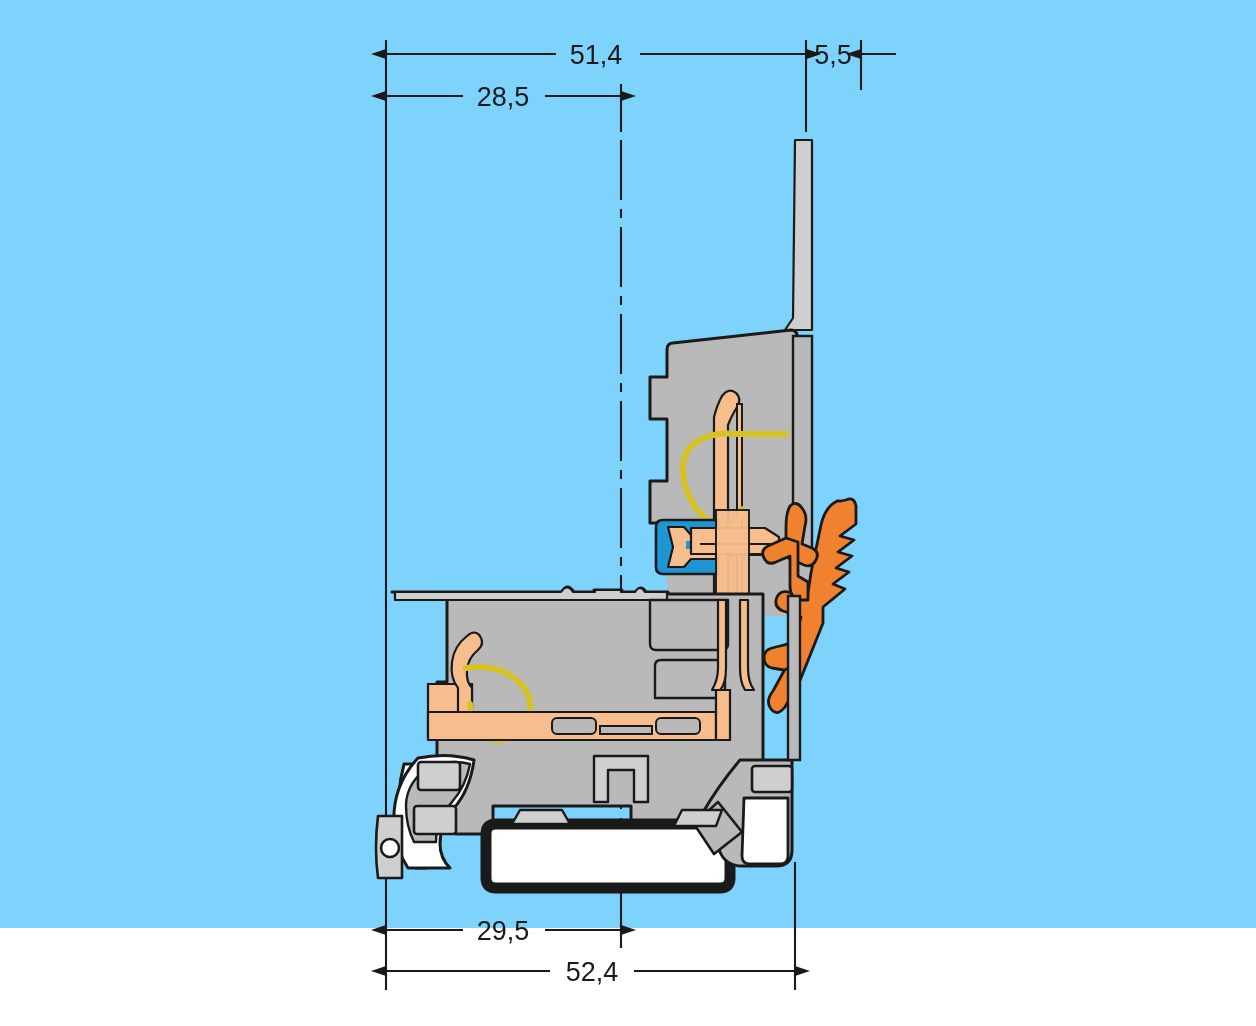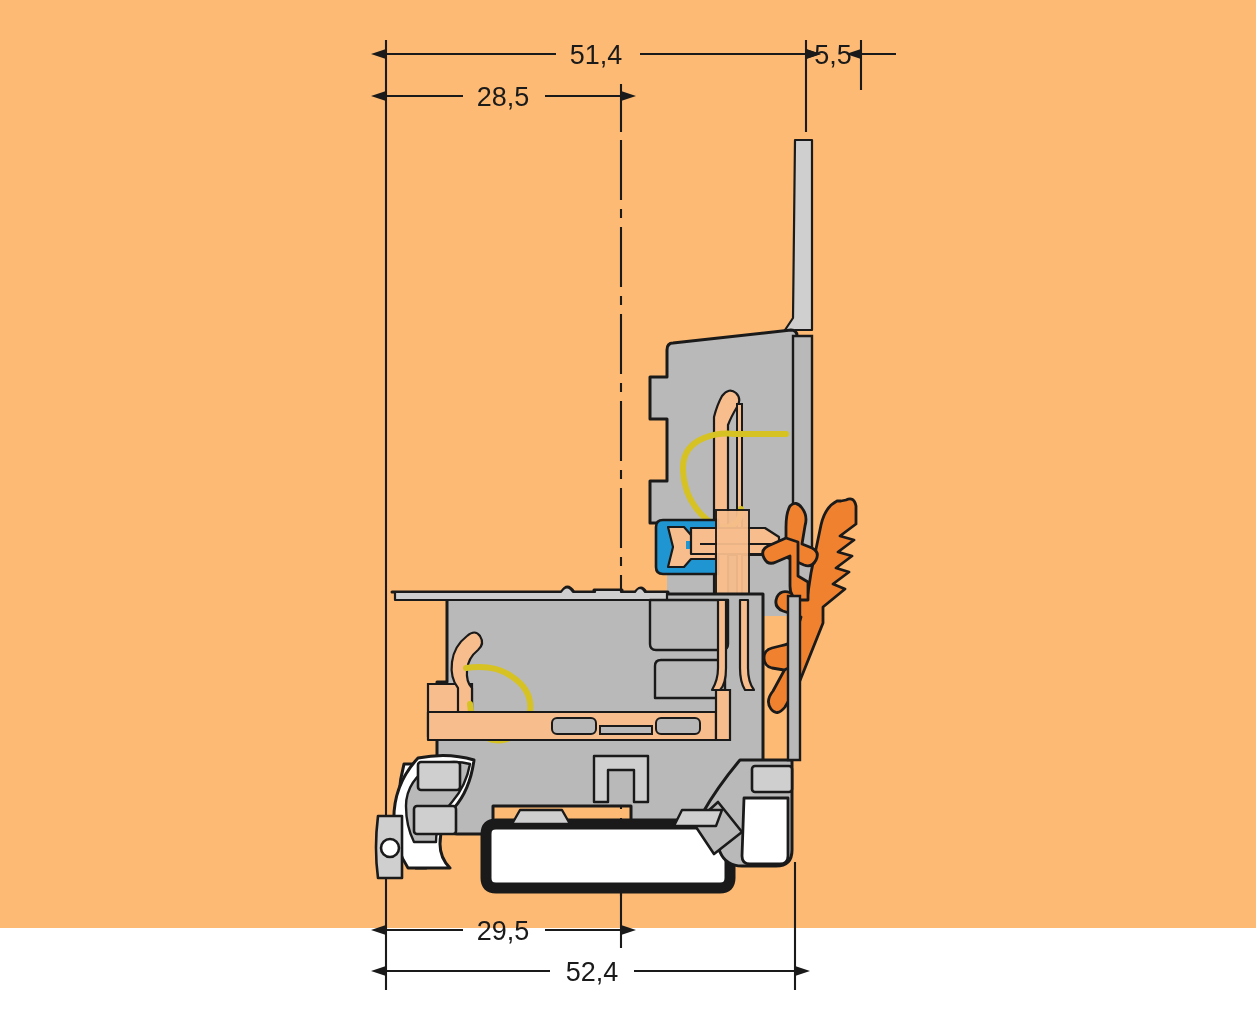--- a/index.html
+++ b/index.html
@@ -1,17 +1,17 @@
 <!DOCTYPE html>
 <html><head>
 <meta charset="utf-8">
 <style>
   html,body{margin:0;padding:0;background:#ffffff;}
   body{width:1256px;height:1026px;font-family:"Liberation Sans",sans-serif;overflow:hidden;}
-  #stage{position:relative;width:1256px;height:928px;background:#fdba74;}
+  #stage{position:relative;width:1256px;height:928px;background:#7dd3fc;}
   svg{display:block;}
   .dimtext{font-family:"Liberation Sans",sans-serif;font-size:27px;fill:#1a1a1a;}
 </style>
 </head>
 <body>
 
 <div id="stage">
 <svg width="1256" height="1026" viewBox="0 0 1256 1026">
 
   <defs>

